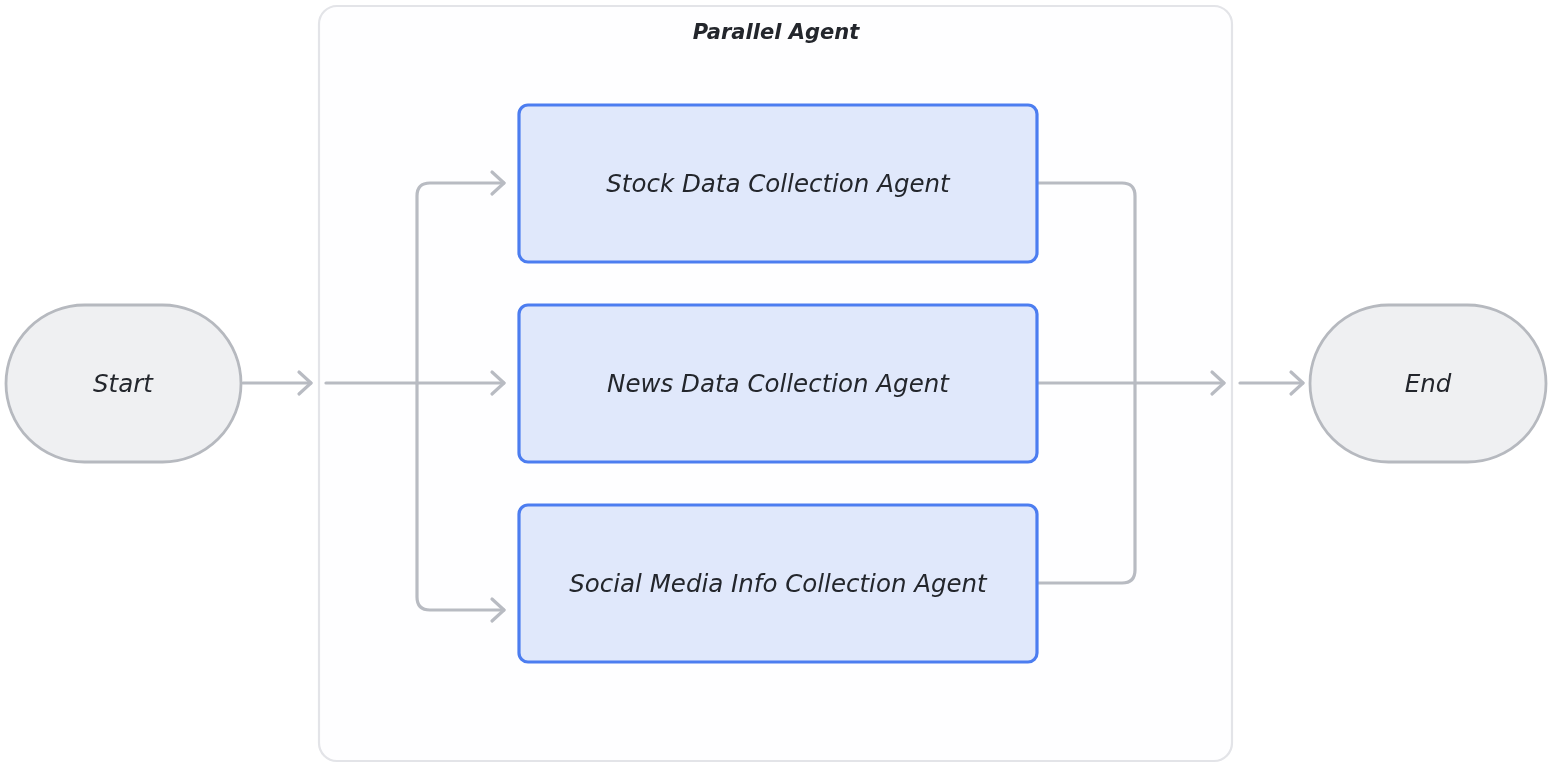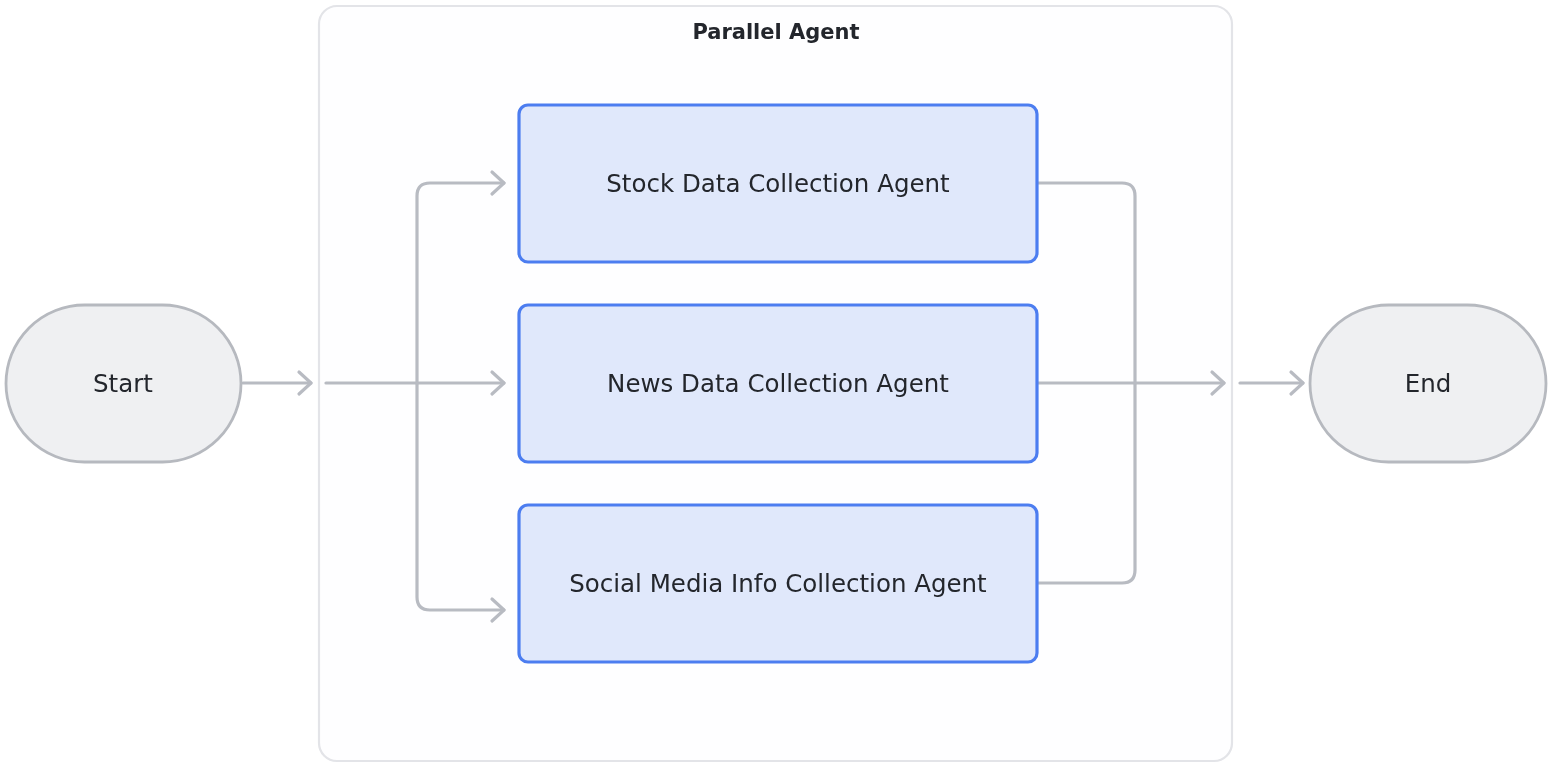--- a/index.html
+++ b/index.html
@@ -10,20 +10,21 @@
   body {
     width: 1552px;
     height: 769px;
     font-family: "DejaVu Sans", sans-serif;
     overflow: hidden;
   }
   #diagram-root {
     position: relative;
     width: 1552px;
     height: 769px;
+    font-style: italic;
   }
   svg.flow {
     position: absolute;
     top: 0;
     left: 0;
     width: 1552px;
     height: 769px;
     display: block;
   }
   .edge-path {

